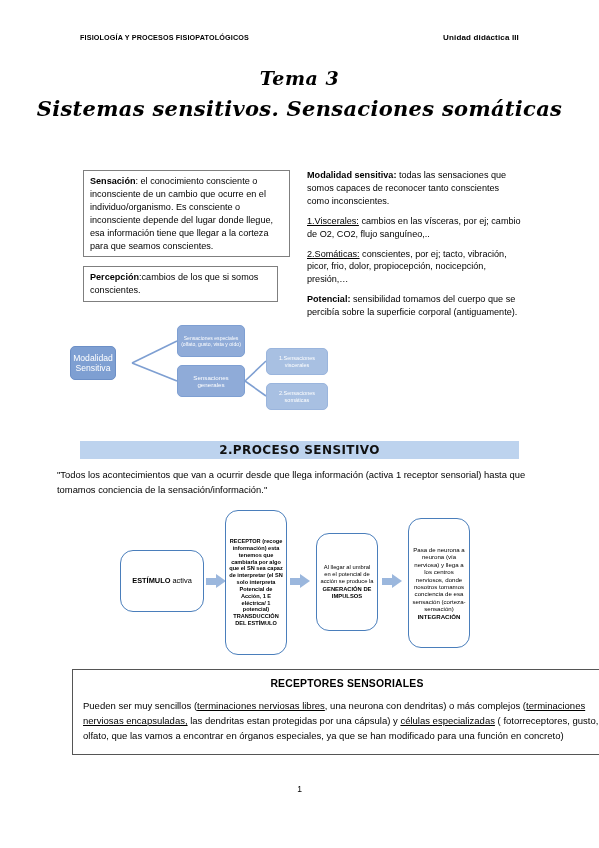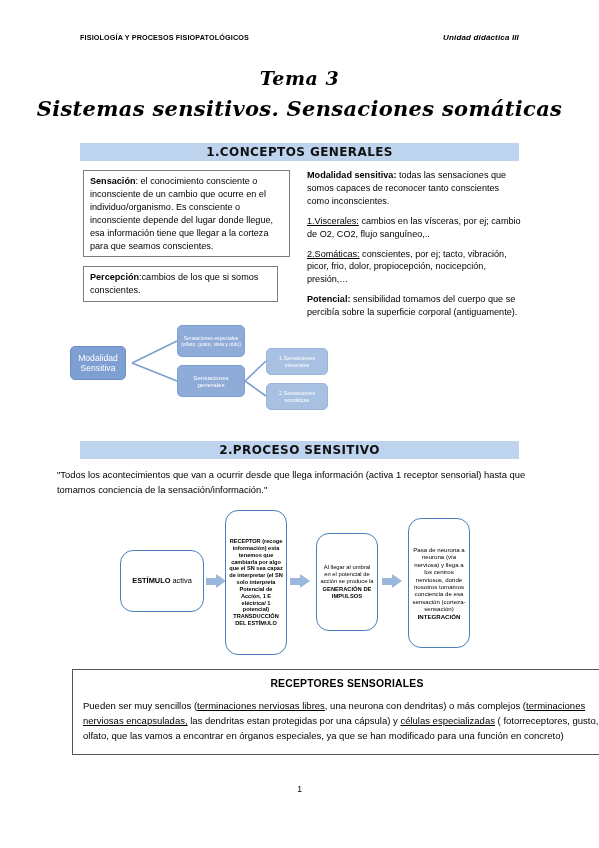--- a/index.html
+++ b/index.html
@@ -31,21 +31,21 @@
     left: 80px;
     right: 80px;
     display: flex;
     justify-content: space-between;
     align-items: baseline;
     font-size: 7.2px;
     font-weight: bold;
     letter-spacing: 0.15px;
   }
   .runhead .left { text-transform: uppercase; }
-  .runhead .right { font-size: 8px; font-style: italic; }
+  .runhead .right { font-size: 8px; }
 
   
   .title-block {
     position: absolute;
     top: 68px;
     left: 0;
     width: 599px;
     text-align: center;
   }
   .title-main {
@@ -122,21 +122,21 @@
     color: #ffffff;
     text-align: center;
     display: flex;
     align-items: center;
     justify-content: center;
     box-sizing: border-box;
     line-height: 1.2;
     padding: 2px 3px;
   }
   #sa-root {
-    left: 0px; top: 21px; width: 56px; height: 34px;
+    left: 0px; top: 21px; width: 46px; height: 34px;
     background: #7e9fd2; font-size: 8.6px; font-weight: normal;
     border: 1px solid #6c8fc6;
   }
   #sa-esp {
     left: 107px; top: 0px; width: 68px; height: 32px;
     background: #8fabd8; font-size: 5.1px;
     border: 1px solid #7e9fd2;
   }
   #sa-gen {
     left: 107px; top: 40px; width: 68px; height: 32px;
@@ -256,21 +256,20 @@
   <div class="runhead">
     <span class="left">FISIOLOGÍA Y PROCESOS FISIOPATOLÓGICOS</span>
     <span class="right">Unidad didáctica III</span>
   </div>
 
   <div class="title-block">
     <div class="title-main">Tema 3</div>
     <div class="title-sub">Sistemas sensitivos. Sensaciones somáticas</div>
   </div>
 
-  <div class="banner" id="banner1">1.CONCEPTOS GENERALES</div>
 
   <div class="colL">
     <div class="boxed" id="sensacion-box">
       <span class="b">Sensación</span><span>: el conocimiento consciente o inconsciente de un cambio que ocurre en el individuo/organismo. Es consciente o inconsciente depende del lugar donde llegue, esa información tiene que llegar a la corteza para que seamos conscientes.</span>
     </div>
     <div class="boxed" id="percepcion-box">
       <span class="b">Percepción</span><span>:cambios de los que si somos conscientes.</span>
     </div>
   </div>
 

